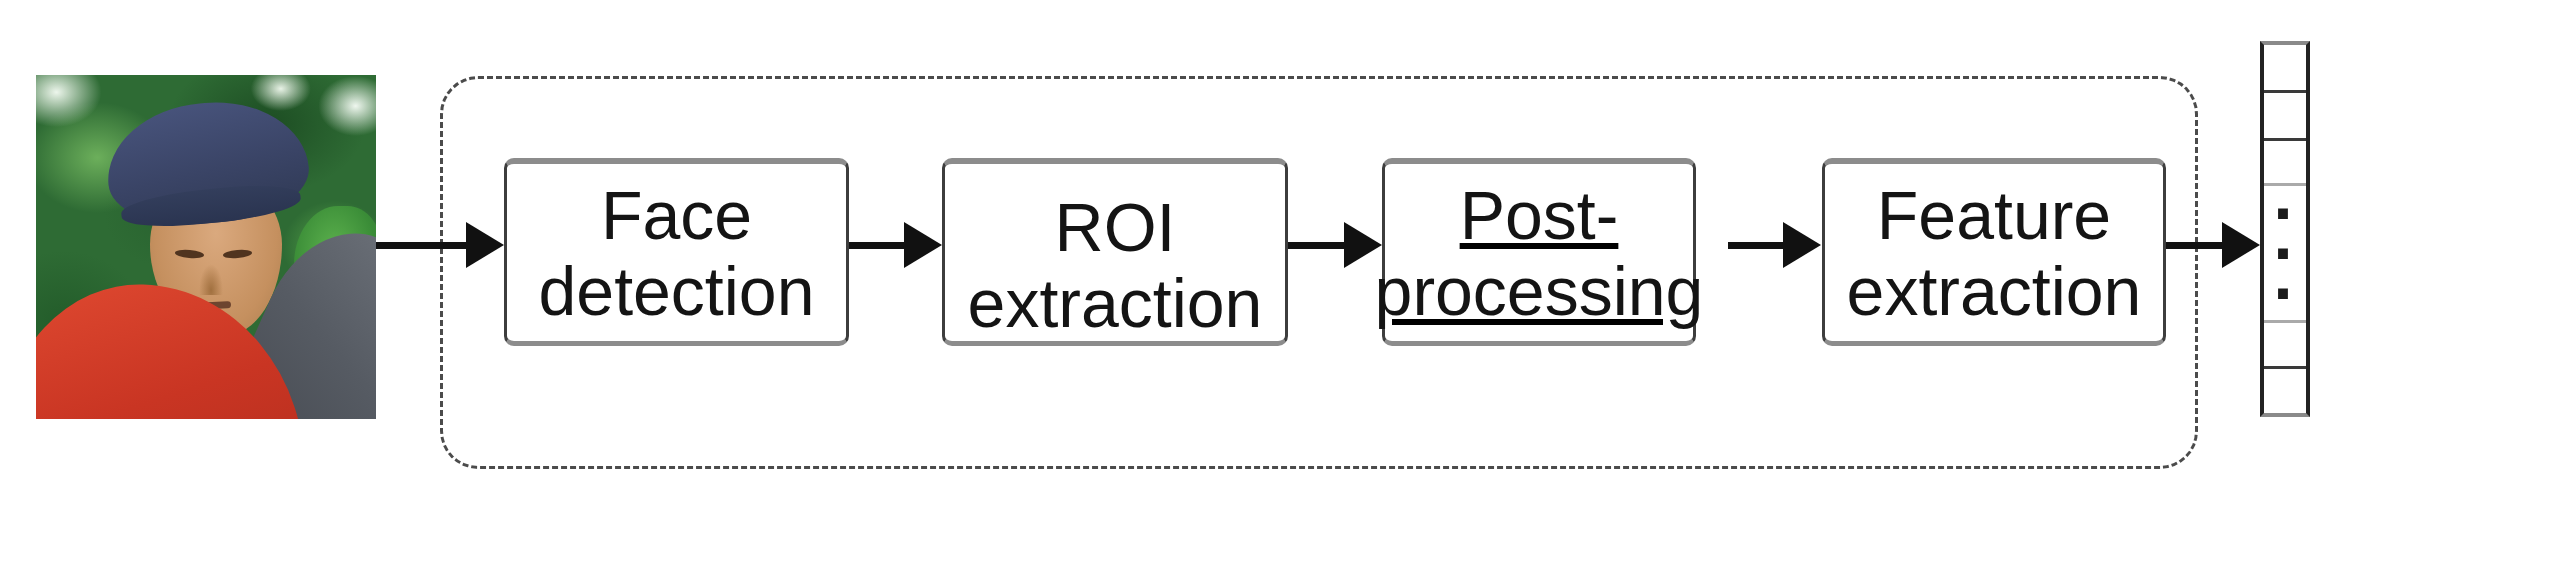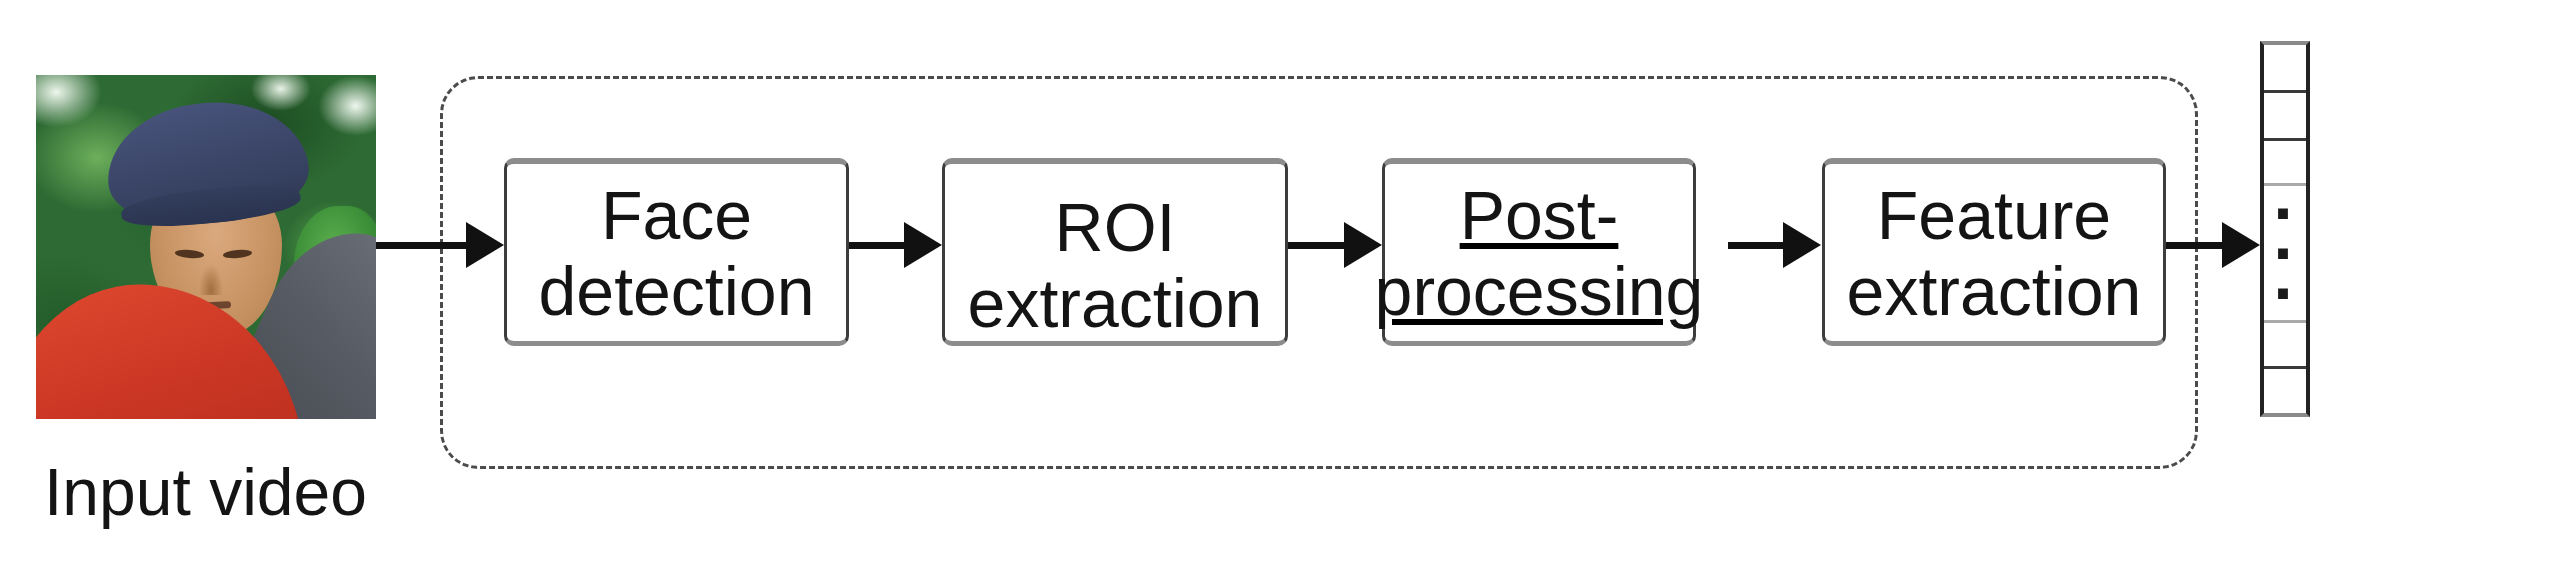--- a/index.html
+++ b/index.html
@@ -101,21 +101,20 @@
     <div class="layer cap"></div>
     <div class="layer cap-brim"></div>
     <div class="layer eye l"></div>
     <div class="layer eye r"></div>
     <div class="layer nose"></div>
     <div class="layer mouth"></div>
     <div class="layer wrap"></div>
     <div class="layer sweater"></div>
   </div>
 
-  <div class="outer-label input-label">Input video</div>
 
   <div class="dashed-box"></div>
 
   <div class="pbox" style="left:504px;width:345px;">
     <span class="plabel">Face
 detection</span>
   </div>
   <div class="pbox" style="left:942px;width:346px;align-items:flex-end;">
     <span class="plabel">ROI
 extraction</span>

